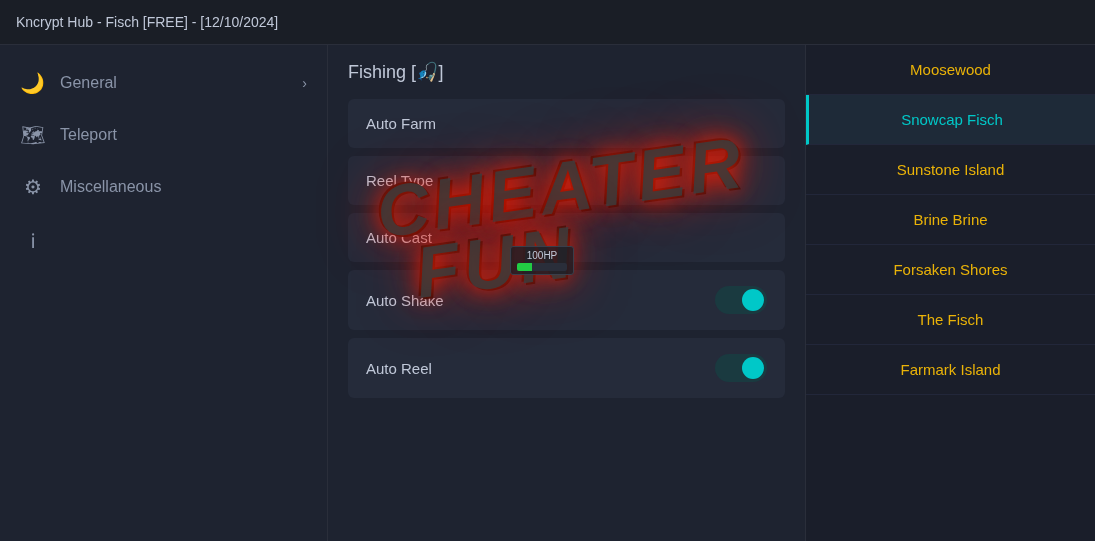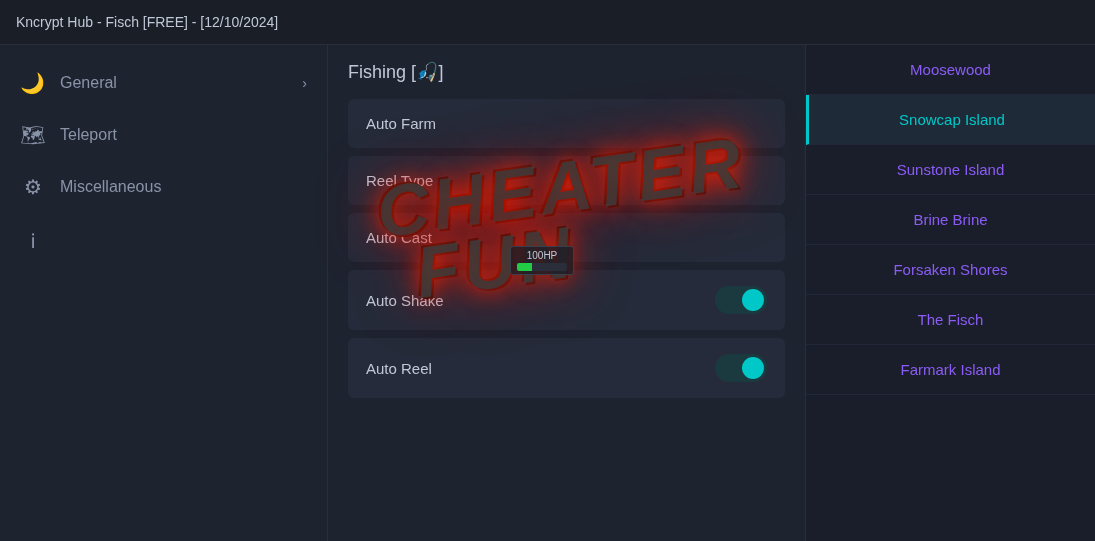--- a/index.html
+++ b/index.html
@@ -127,21 +127,21 @@
     .right-panel {
       width: 290px;
       background: #1a1e2a;
       border-left: 1px solid #2a2e3a;
       flex-shrink: 0;
       overflow-y: auto;
     }
     .right-item {
       padding: 16px 20px;
       border-bottom: 1px solid #22273a;
-      color: #8b5cf6;
+      color: #eab308;
       font-size: 15px;
       cursor: pointer;
       text-align: center;
       transition: background 0.2s;
     }
     .right-item.active {
       color: #00c8c8;
       background: #1e2a38;
       border-left: 3px solid #00c8c8;
     }
@@ -261,21 +261,21 @@
         <div class="toggle-knob"></div>
       </div>
     </div>
   </div>
 
   <div class="right-panel">
     <div class="right-item">
       <span>Moosewood</span>
     </div>
     <div class="right-item active">
-      <span>Snowcap Island</span>
+      <span>Snowcap Fisch</span>
     </div>
     <div class="right-item">
       <span>Sunstone Island</span>
     </div>
     <div class="right-item">
       <span>Brine Brine</span>
     </div>
     <div class="right-item">
       <span>Forsaken Shores</span>
     </div>

